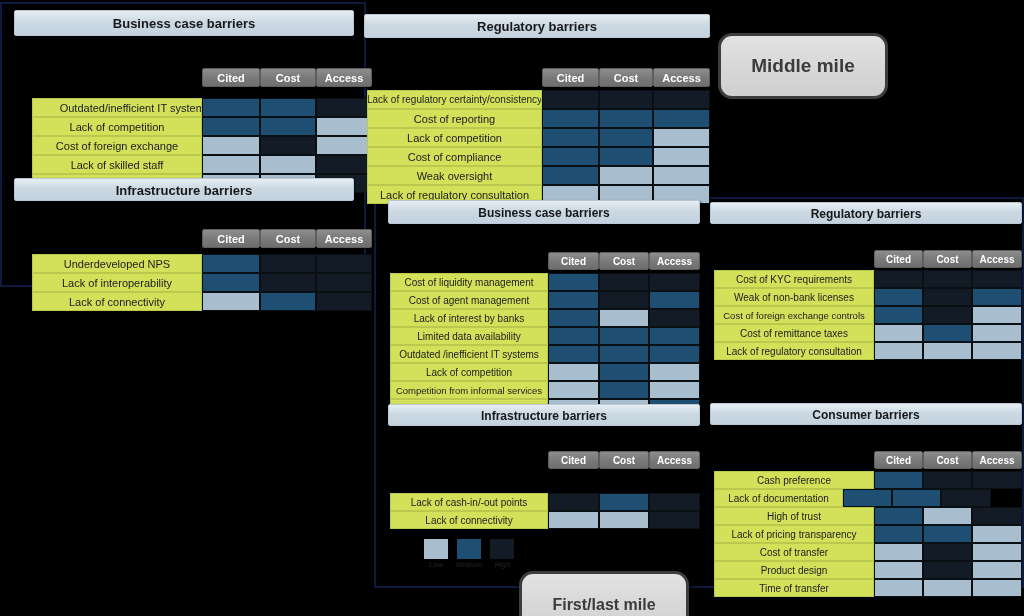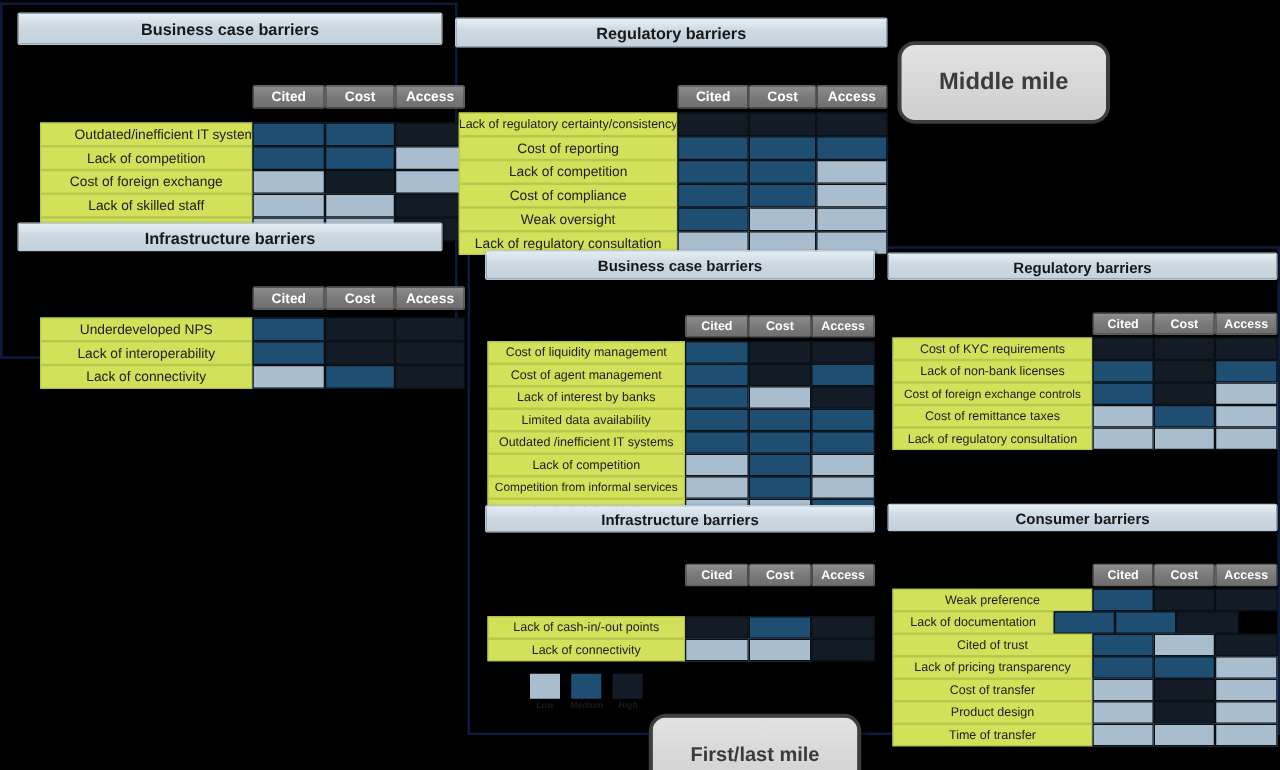--- a/index.html
+++ b/index.html
@@ -358,21 +358,21 @@
       <div class="rows" style="left:4px;top:46px;">
         <div class="row">
           <div class="row-label" style="width:160px;height:18px;font-size:10px;">Cost of KYC requirements</div>
           <div class="cells">
             <div class="cell v-high" style="width:49px;height:18px;"></div>
             <div class="cell v-high" style="width:49px;height:18px;"></div>
             <div class="cell v-high" style="width:50px;height:18px;"></div>
           </div>
         </div>
         <div class="row">
-          <div class="row-label" style="width:160px;height:18px;font-size:10px;">Lack of non-bank licenses</div>
+          <div class="row-label" style="width:160px;height:18px;font-size:10px;">Weak of non-bank licenses</div>
           <div class="cells">
             <div class="cell v-med" style="width:49px;height:18px;"></div>
             <div class="cell v-high" style="width:49px;height:18px;"></div>
             <div class="cell v-med" style="width:50px;height:18px;"></div>
           </div>
         </div>
         <div class="row">
           <div class="row-label" style="width:160px;height:18px;font-size:9.5px;">Cost of foreign exchange controls</div>
           <div class="cells">
             <div class="cell v-med" style="width:49px;height:18px;"></div>
@@ -404,37 +404,37 @@
   <div class="panel" style="left:710px;top:403px;width:312px;height:180px;">
     <div class="panel-title" style="width:312px;height:22px;line-height:22px;font-size:12px;">Consumer barriers</div>
     <div class="matrix">
       <div class="col-headers" style="left:164px;top:26px;">
         <div class="col-head" style="width:49px;height:18px;line-height:18px;font-size:10px;">Cited</div>
         <div class="col-head" style="width:49px;height:18px;line-height:18px;font-size:10px;">Cost</div>
         <div class="col-head" style="width:50px;height:18px;line-height:18px;font-size:10px;">Access</div>
       </div>
       <div class="rows" style="left:4px;top:46px;">
         <div class="row">
-          <div class="row-label" style="width:160px;height:18px;font-size:10px;">Weak preference</div>
+          <div class="row-label" style="width:160px;height:18px;font-size:10px;">Cash preference</div>
           <div class="cells">
             <div class="cell v-med" style="width:49px;height:18px;"></div>
             <div class="cell v-high" style="width:49px;height:18px;"></div>
             <div class="cell v-high" style="width:50px;height:18px;"></div>
           </div>
         </div>
         <div class="row">
           <div class="row-label" style="width:129px;height:18px;font-size:10px;">Lack of documentation</div>
           <div class="cells">
             <div class="cell v-med" style="width:49px;height:18px;"></div>
             <div class="cell v-med" style="width:49px;height:18px;"></div>
             <div class="cell v-high" style="width:50px;height:18px;"></div>
           </div>
         </div>
         <div class="row">
-          <div class="row-label" style="width:160px;height:18px;font-size:10px;">Cited of trust</div>
+          <div class="row-label" style="width:160px;height:18px;font-size:10px;">High of trust</div>
           <div class="cells">
             <div class="cell v-med" style="width:49px;height:18px;"></div>
             <div class="cell v-low" style="width:49px;height:18px;"></div>
             <div class="cell v-high" style="width:50px;height:18px;"></div>
           </div>
         </div>
         <div class="row">
           <div class="row-label" style="width:160px;height:18px;font-size:10px;">Lack of pricing transparency</div>
           <div class="cells">
             <div class="cell v-med" style="width:49px;height:18px;"></div>

